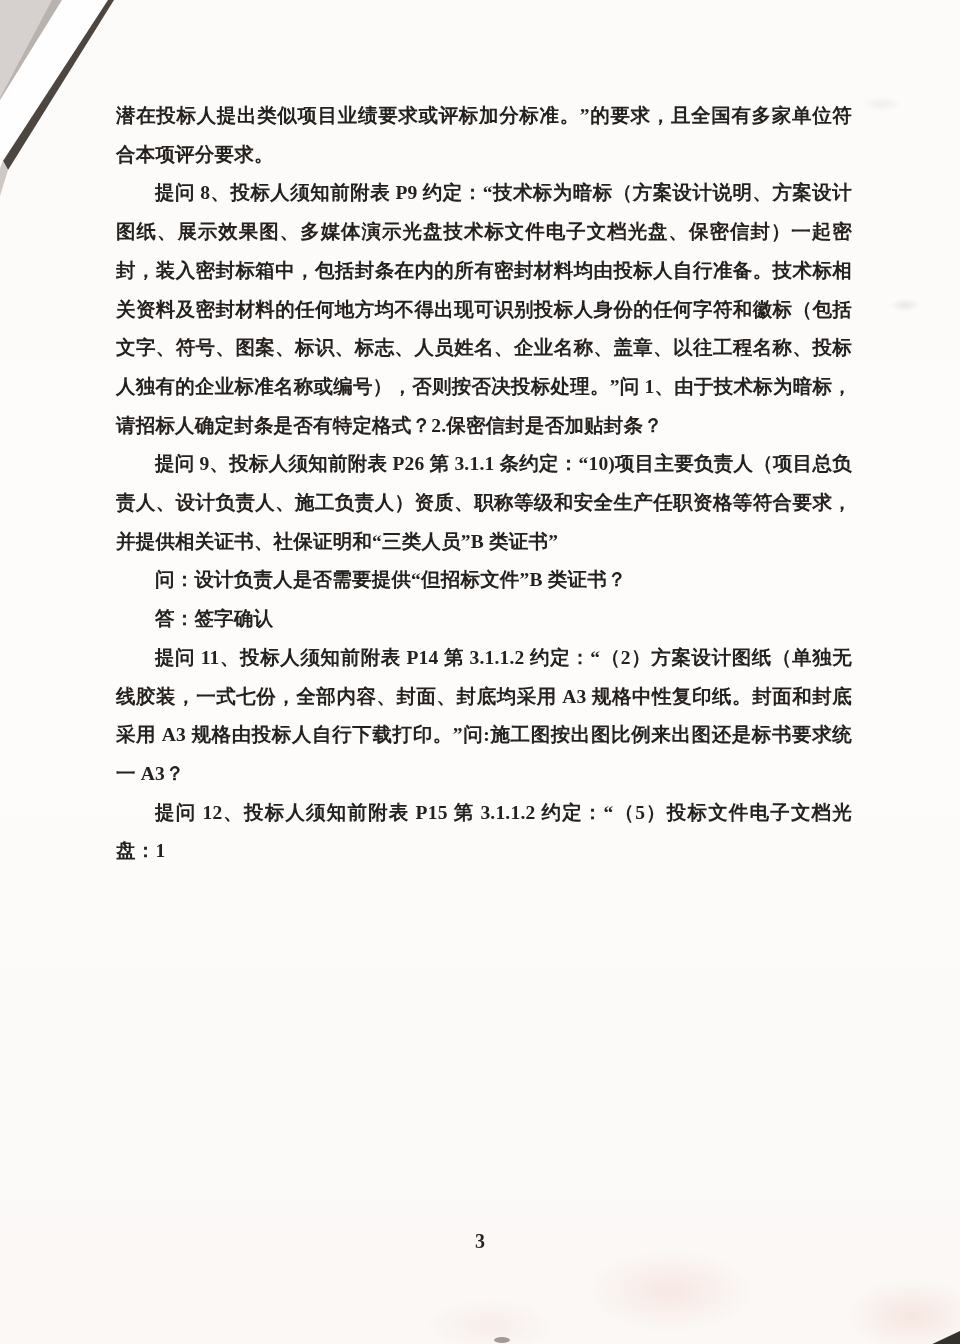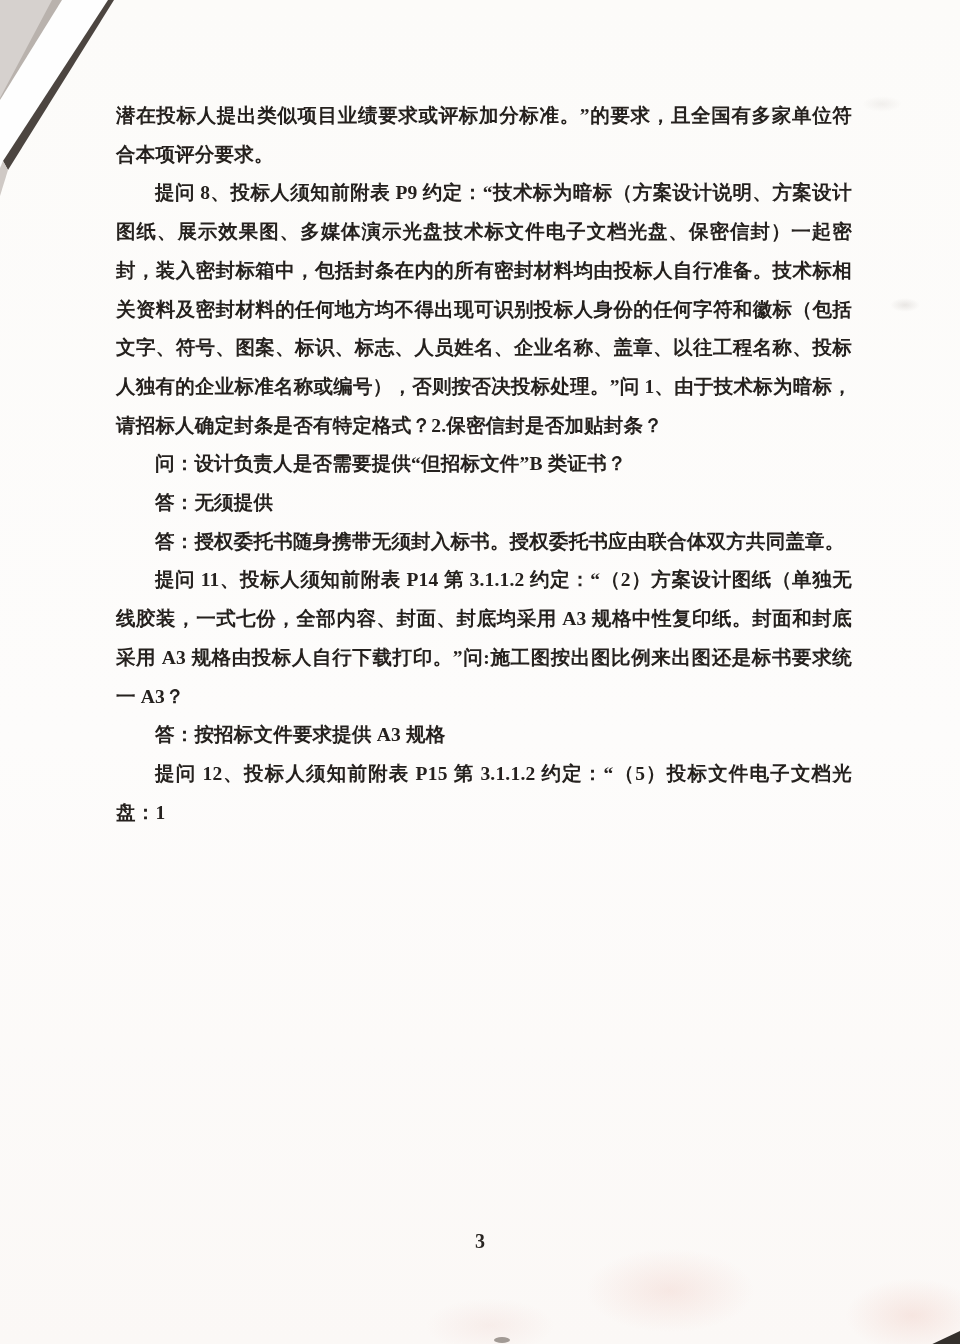--- a/index.html
+++ b/index.html
@@ -106,25 +106,24 @@
     <polygon points="0,0 70,0 0,112" fill="#d6d1ce"></polygon>
     <polygon points="52,0 72,0 2,115 0,98" fill="#b9b2ad"></polygon>
     <polygon points="62,0 110,0 6,166 0,166 0,100" fill="#fefefe"></polygon>
     <polygon points="108,0 114,0 8,170 3,161" fill="#4c4540"></polygon>
     <polygon points="3,161 8,170 0,196 0,168" fill="#cfc9c5"></polygon>
   </svg>
 
   <div class="text-block">
     <p class="para">潜在投标人提出类似项目业绩要求或评标加分标准。”的要求，且全国有多家单位符合本项评分要求。</p>
     <p class="para indent">提问 8、投标人须知前附表 P9 约定：“技术标为暗标（方案设计说明、方案设计图纸、展示效果图、多媒体演示光盘技术标文件电子文档光盘、保密信封）一起密封，装入密封标箱中，包括封条在内的所有密封材料均由投标人自行准备。技术标相关资料及密封材料的任何地方均不得出现可识别投标人身份的任何字符和徽标（包括文字、符号、图案、标识、标志、人员姓名、企业名称、盖章、以往工程名称、投标人独有的企业标准名称或编号），否则按否决投标处理。”问 1、由于技术标为暗标，请招标人确定封条是否有特定格式？2.保密信封是否加贴封条？</p>
+    <p class="para indent">提问 9、投标人须知前附表 P26 第 3.1.1 条约定：“10)项目主要负责人（项目总负责人、设计负责人、施工负责人）资质、职称等级和安全生产任职资格等符合要求，并提供相关证书、社保证明和“三类人员”B 类证书”</p>
     <p class="para indent">问：设计负责人是否需要提供“但招标文件”B 类证书？</p>
-    <p class="para indent">答：无须提供</p>
-    <p class="para indent">答：授权委托书随身携带无须封入标书。授权委托书应由联合体双方共同盖章。</p>
+    <p class="para indent">答：签字确认</p>
     <p class="para indent">提问 11、投标人须知前附表 P14 第 3.1.1.2 约定：“（2）方案设计图纸（单独无线胶装，一式七份，全部内容、封面、封底均采用 A3 规格中性复印纸。封面和封底采用 A3 规格由投标人自行下载打印。”问:施工图按出图比例来出图还是标书要求统一 A3？</p>
-    <p class="para indent">答：按招标文件要求提供 A3 规格</p>
     <p class="para indent">提问 12、投标人须知前附表 P15 第 3.1.1.2 约定：“（5）投标文件电子文档光盘：1</p>
   </div>
 
   <div class="page-number">3</div>
 
   <div class="smudge smudge-1"></div>
   <div class="smudge smudge-2"></div>
   <div class="smudge smudge-3"></div>
   <div class="smudge smudge-4"></div>
   <div class="smudge smudge-5"></div>

